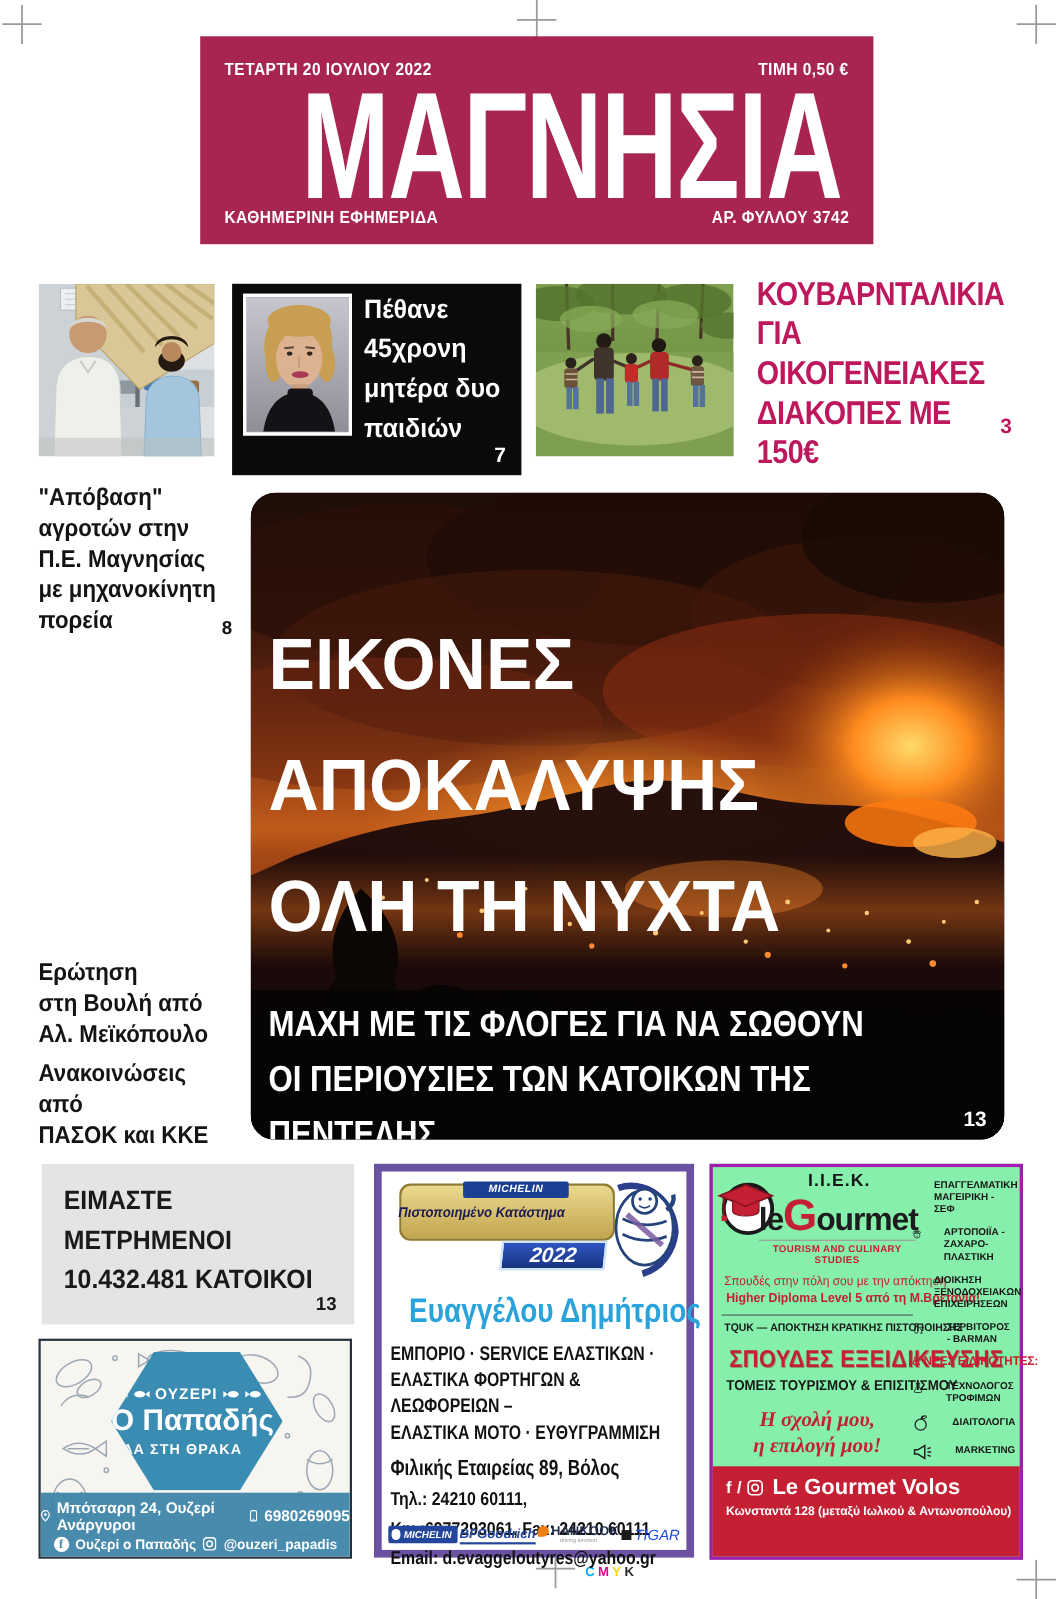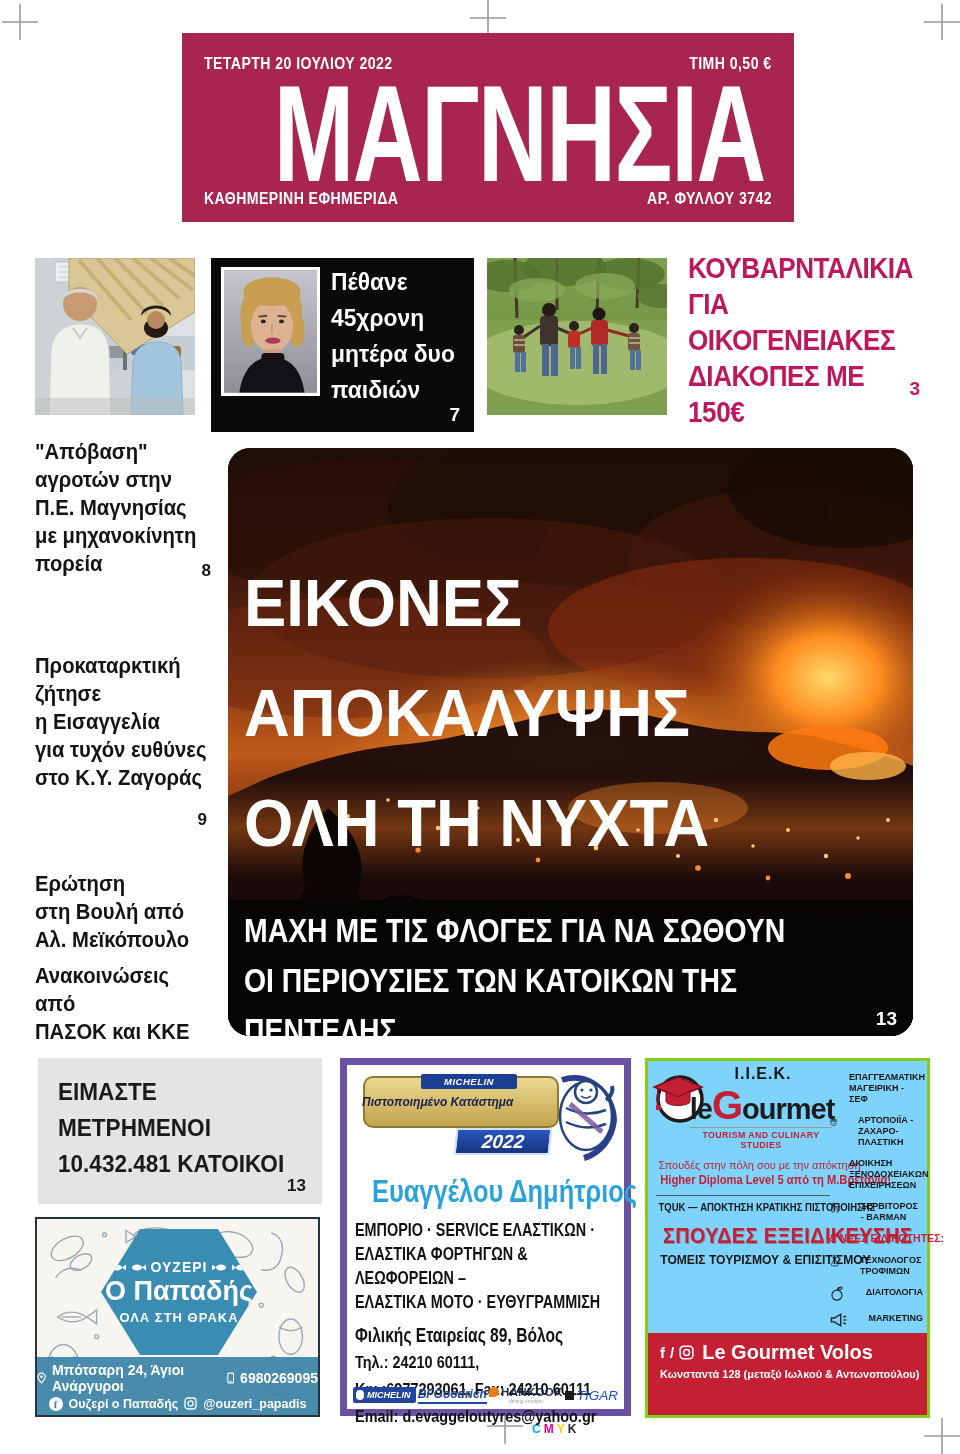--- a/index.html
+++ b/index.html
@@ -56,21 +56,21 @@
   #fire .fpg{position:absolute;right:16px;bottom:6px;color:#fff;font-size:19px;font-weight:bold;}
 
   
   #census{left:38px;top:1058px;width:284px;height:146px;background:#e4e4e5;color:#1a1a1a;}
   #census .ct{position:absolute;left:20px;top:16px;font-size:24px;line-height:36px;font-weight:bold;transform:scaleX(.94);transform-origin:0 0;}
   #census .pg{position:absolute;right:16px;bottom:8px;font-size:17px;font-weight:bold;}
 
   
   #ouzeri{left:35px;top:1217px;width:285px;height:200px;border:2px solid #26333e;background:#f6f5f0;overflow:hidden;}
   #ouzeri .doodles{position:absolute;left:0;top:0;width:100%;height:100%;opacity:.55;}
-  #ouzeri .hex{position:absolute;left:64px;top:10px;width:156px;height:126px;background:var(--ouzeri-blue);clip-path:polygon(25% 0,75% 0,100% 50%,75% 100%,25% 100%,0 50%);color:#fff;display:flex;flex-direction:column;align-items:center;justify-content:center;text-align:center;}
+  #ouzeri .hex{position:absolute;left:64px;top:10px;width:156px;height:126px;background:var(--ouzeri-blue);clip-path:polygon(25% 0,75% 0,100% 50%,75% 100%,25% 100%,0 50%);color:#fff;display:flex;flex-direction:column;align-items:flex-start;justify-content:center;text-align:center;}
   #ouzeri .hex .fr{display:flex;align-items:center;gap:4px;font-size:14px;font-weight:bold;letter-spacing:1px;}
   #ouzeri .hex .nm{font-size:27px;font-weight:bold;margin-top:1px;}
   #ouzeri .hex .sl{font-size:13px;font-weight:bold;letter-spacing:1px;margin-top:3px;}
   #ouzeri .bar{position:absolute;left:0;bottom:0;width:100%;height:58px;background:rgba(62,133,168,.95);color:#fff;display:flex;flex-direction:column;align-items:center;justify-content:center;gap:3px;}
   #ouzeri .bar .l{display:flex;align-items:center;gap:6px;font-weight:bold;}
   #ouzeri .bar .l1{font-size:14px;}
   #ouzeri .bar .l2{font-size:12.5px;}
   .fb-dot{display:inline-flex;width:14px;height:14px;border-radius:50%;background:#fff;color:#3f85a8;font-weight:bold;font-size:11px;align-items:center;justify-content:center;font-family:"Liberation Serif",serif;}
 
   
@@ -90,21 +90,21 @@
   .b-mi::before{content:"";position:absolute;left:3px;top:3px;width:8px;height:10px;background:#fff;border-radius:4px;}
   .b-bf{color:#24479c;font-size:12px;font-weight:bold;font-style:italic;border-bottom:2px solid #24479c;padding-bottom:1px;}
   .b-hk{display:flex;flex-direction:column;align-items:center;line-height:1;}
   .b-hk .t{color:#1b2a4a;font-size:11.5px;font-weight:bold;letter-spacing:.3px;display:flex;align-items:center;gap:2px;}
   .b-hk .t::before{content:"";width:10px;height:10px;border-radius:50% 50% 50% 0;background:#f07d12;display:inline-block;}
   .b-hk .s{color:#9a9a9a;font-size:5px;margin-top:1px;}
   .b-tg{color:#1d4ed8;font-size:13.5px;font-weight:normal;font-style:italic;display:flex;align-items:center;gap:3px;}
   .b-tg::before{content:"";width:9px;height:9px;background:#1a1a1a;display:inline-block;}
 
   
-  #lg{left:645px;top:1058px;width:285px;height:360px;border:3px solid #84cc16;background:#7dd3fc;color:#161616;}
+  #lg{left:645px;top:1058px;width:285px;height:360px;border:3px solid #a21caf;background:#86efac;color:#161616;}
   #lg .mainc{position:absolute;left:6px;top:4px;width:178px;text-align:center;}
   #lg .iiek{font-size:16px;font-weight:bold;letter-spacing:1px;margin-left:40px;}
   #lg .logorow{position:relative;height:48px;}
   #lg .cap{position:absolute;left:-4px;top:-14px;}
   #lg .lgt{position:absolute;left:34px;top:0;width:148px;white-space:nowrap;}
   #lg .lgt .p1,#lg .lgt .p3{font-size:29px;font-weight:bold;color:#1c1c1c;letter-spacing:-1px;}
   #lg .lgt .p2{font-size:40px;font-weight:bold;color:var(--lg-red);letter-spacing:-1px;}
   #lg .tagline{color:var(--lg-red);font-size:8.8px;font-weight:bold;letter-spacing:.4px;margin:-4px 0 0 36px;border-top:1px solid #999;padding-top:2px;}
   #lg .pr1{color:var(--lg-red);font-size:11.5px;margin-top:9px;transform:scaleX(.95);transform-origin:50% 0;white-space:nowrap;}
   #lg .pr2{color:var(--lg-red);font-size:12px;font-weight:bold;margin-top:2px;transform:scaleX(.93);transform-origin:50% 0;white-space:nowrap;}
@@ -294,28 +294,20 @@
     <div class="vc-page">3</div>
   </div>
 
   <div id="brief1" class="brief">
     <div class="bt prewrap">"Απόβαση"
 αγροτών στην
 Π.Ε. Μαγνησίας
 με μηχανοκίνητη
 πορεία</div>
     <span class="pg">8</span>
-  </div>
-  <div id="brief2" class="brief">
-    <div class="bt prewrap">Προκαταρκτική
-ζήτησε
-η Εισαγγελία
-για τυχόν ευθύνες
-στο Κ.Υ. Ζαγοράς</div>
-    <span class="pg">9</span>
   </div>
   <div id="brief3" class="brief">
     <div class="bt prewrap">Ερώτηση
 στη Βουλή από
 Αλ. Μεϊκόπουλο</div>
   </div>
   <div id="brief4" class="brief">
     <div class="bt prewrap">Ανακοινώσεις από
 ΠΑΣΟΚ και ΚΚΕ</div>
     <span class="pg">9</span>
@@ -455,21 +447,21 @@
       </div>
       <div class="nm">Ο Παπαδής</div>
       <div class="sl">ΟΛΑ ΣΤΗ ΘΡΑΚΑ</div>
     </div>
     <div class="bar">
       <div class="l l1">
         <svg width="11" height="14" viewBox="0 0 11 14">
             <path d="M5.5,1 A4.5,4.5 0 0 1 10,5.5 C10,8.5 5.5,13 5.5,13 C5.5,13 1,8.5 1,5.5 A4.5,4.5 0 0 1 5.5,1 Z" fill="none" stroke="#fff" stroke-width="1.4"></path>
             <circle cx="5.5" cy="5.5" r="1.6" fill="#fff"></circle>
           </svg>
-        <span>Μπότσαρη 24, Άγιοι Ανάργυροι</span>
+        <span>Μπότσαρη 24, Ουζερί Ανάργυροι</span>
         <svg width="9" height="14" viewBox="0 0 9 14">
             <rect x="1" y="1" width="7" height="12" rx="1.5" fill="none" stroke="#fff" stroke-width="1.3"></rect>
             <line x1="3.5" y1="11" x2="5.5" y2="11" stroke="#fff" stroke-width="1.3"></line>
           </svg>
         <span>6980269095</span>
       </div>
       <div class="l l2">
         <span class="fb-dot">f</span>
         <span>Ουζερί ο Παπαδής</span>
         <svg width="13" height="13" viewBox="0 0 13 13">
@@ -534,20 +526,22 @@
           <span class="p1">le</span><span class="p2">G</span><span class="p3">ourmet</span>
         </div>
       </div>
       <div class="tagline">TOURISM AND CULINARY STUDIES</div>
       <div class="pr1">Σπουδές στην πόλη σου με την απόκτηση</div>
       <div class="pr2">Higher Diploma Level 5 από τη Μ.Βρετανία!</div>
       <div class="div"></div>
       <div class="tquk">ΤQUK — ΑΠΟΚΤΗΣΗ ΚΡΑΤΙΚΗΣ ΠΙΣΤΟΠΟΙΗΣΗΣ</div>
       <div class="st1">ΣΠΟΥΔΕΣ ΕΞΕΙΔΙΚΕΥΣΗΣ</div>
       <div class="st2">ΤΟΜΕΙΣ ΤΟΥΡΙΣΜΟΥ &amp; ΕΠΙΣΙΤΙΣΜΟΥ</div>
+      <div class="motto prewrap">Η σχολή μου,
+η επιλογή μου!</div>
     </div>
 
     <div class="sidec">
       <div class="sp">
         <svg width="20" height="18" viewBox="0 0 20 18">
             <path d="M4,9 C1,9 1,4 5,4 C6,1 13,1 14,4 C18,4 18,9 15,9 L15,13 L4,13 Z" fill="none" stroke="#222" stroke-width="1.4"></path>
             <line x1="4" y1="15.5" x2="15" y2="15.5" stroke="#222" stroke-width="1.4"></line>
           </svg>
         <span class="lab">ΕΠΑΓΓΕΛΜΑΤΙΚΗ ΜΑΓΕΙΡΙΚΗ - ΣΕΦ</span>
       </div>

